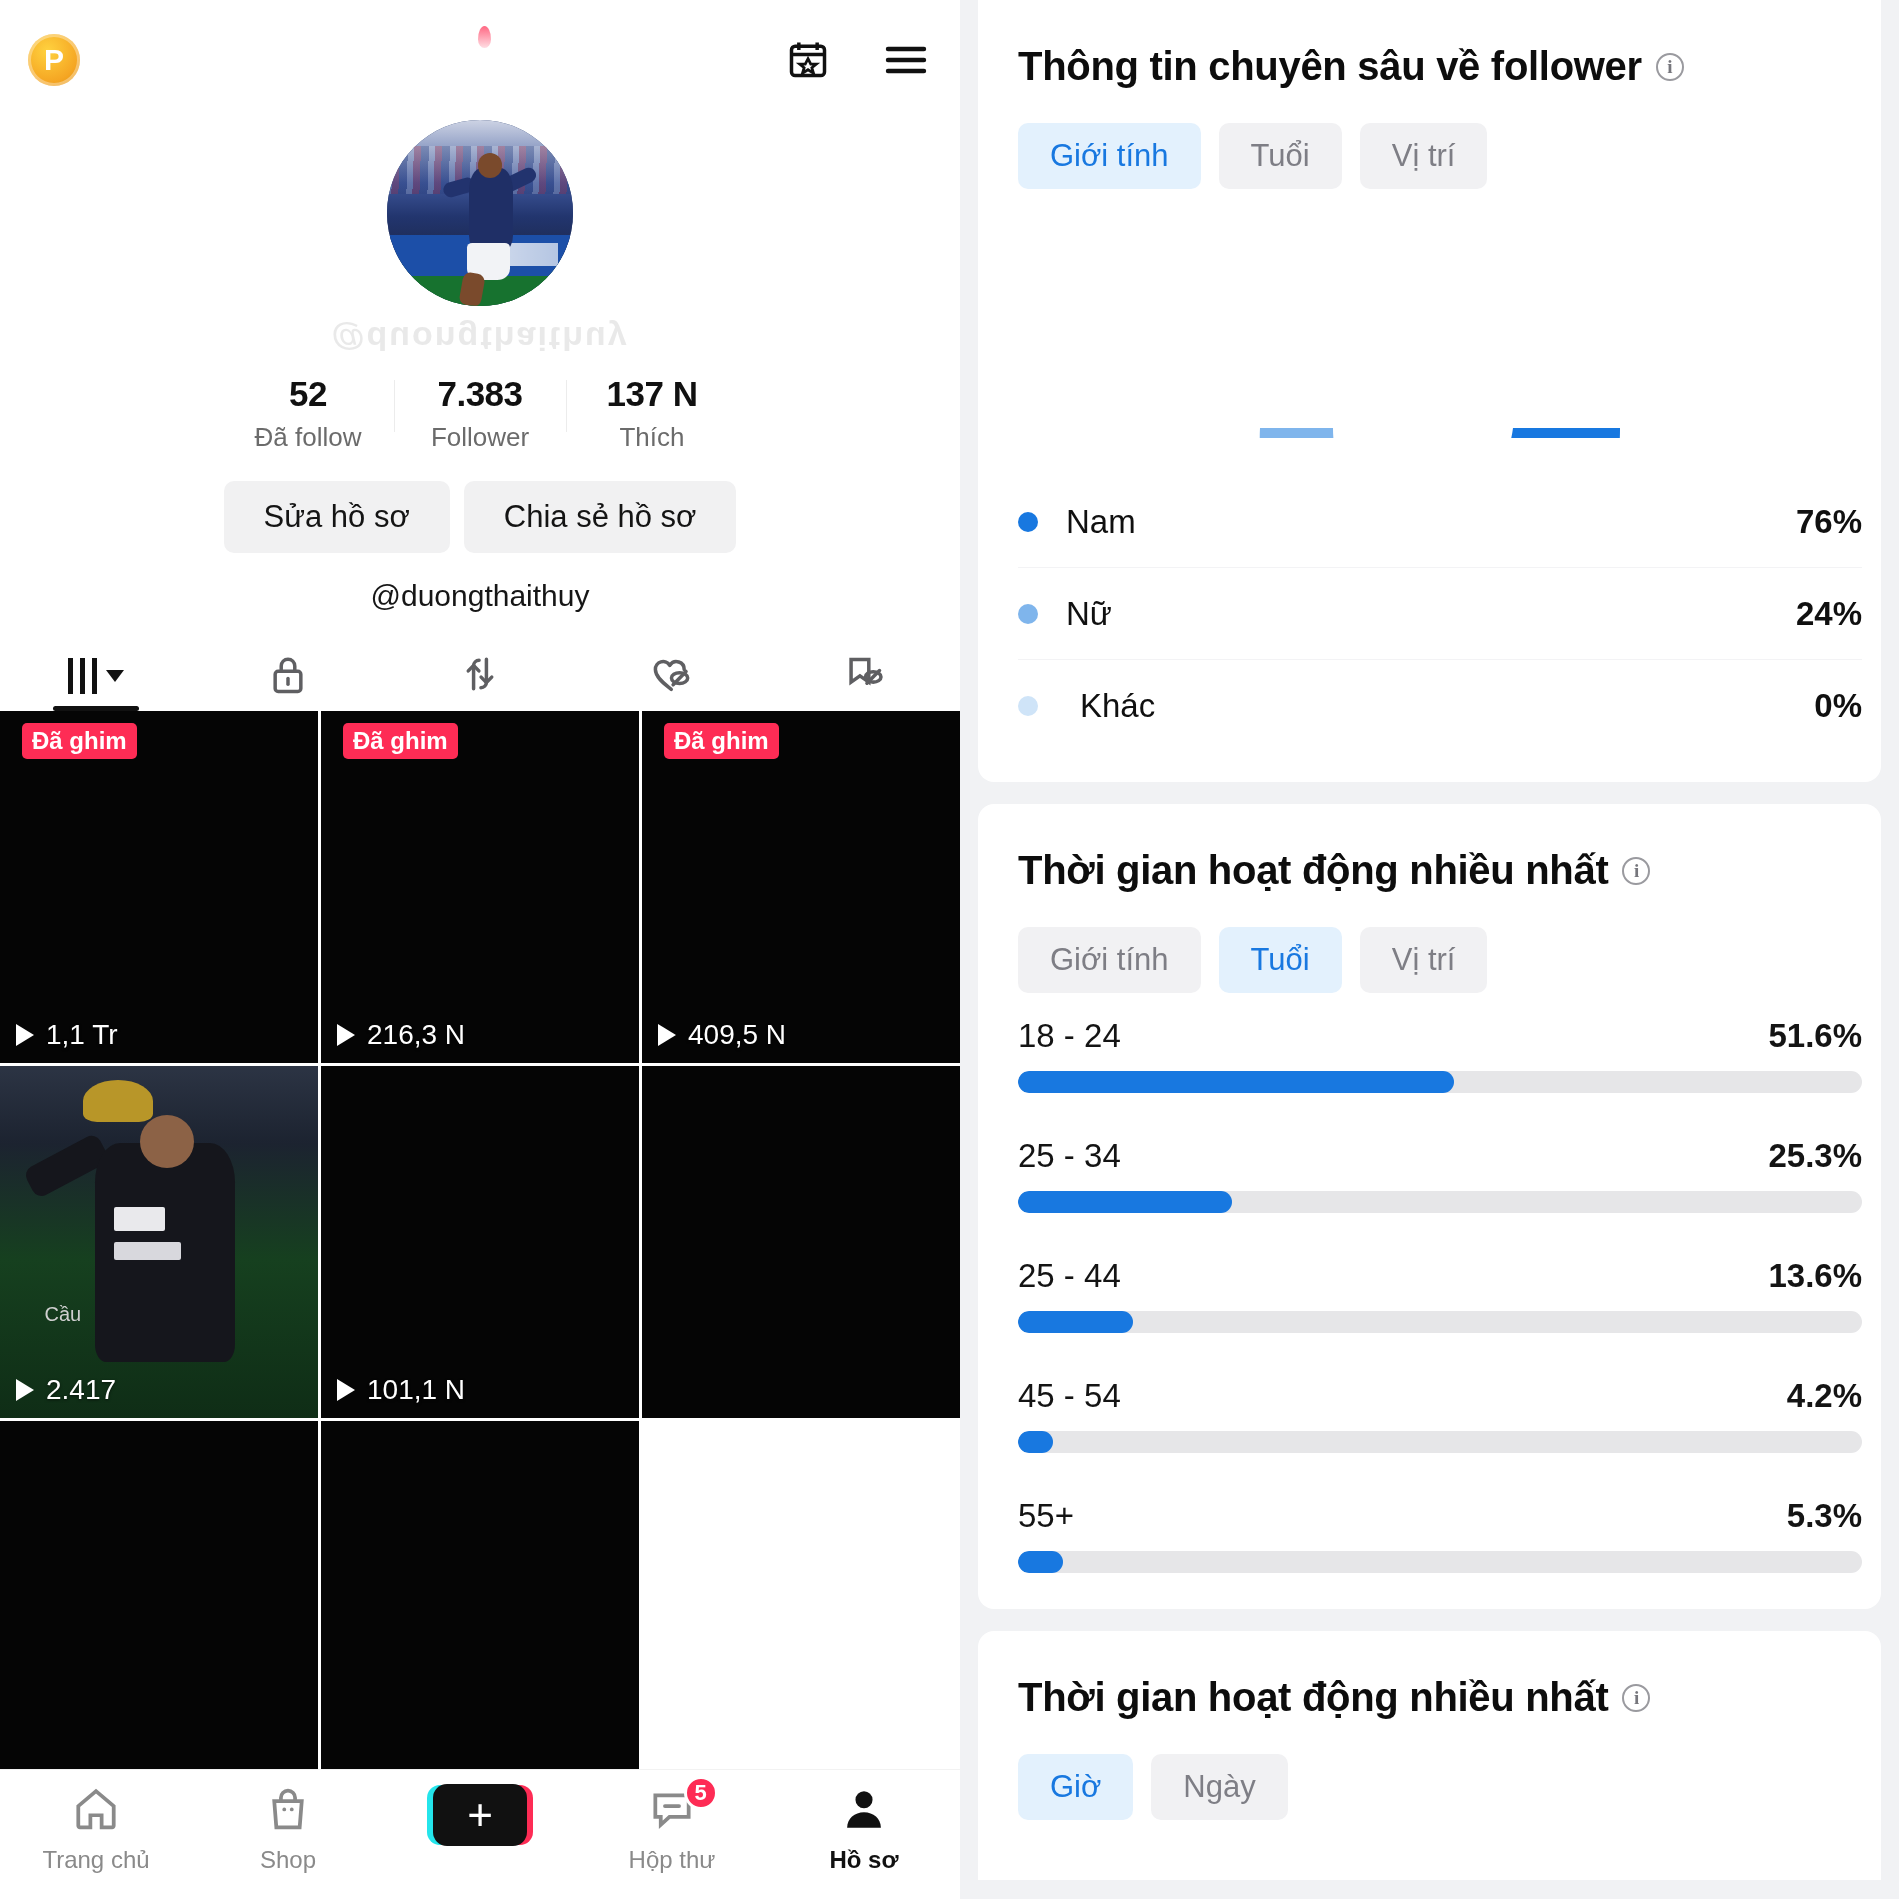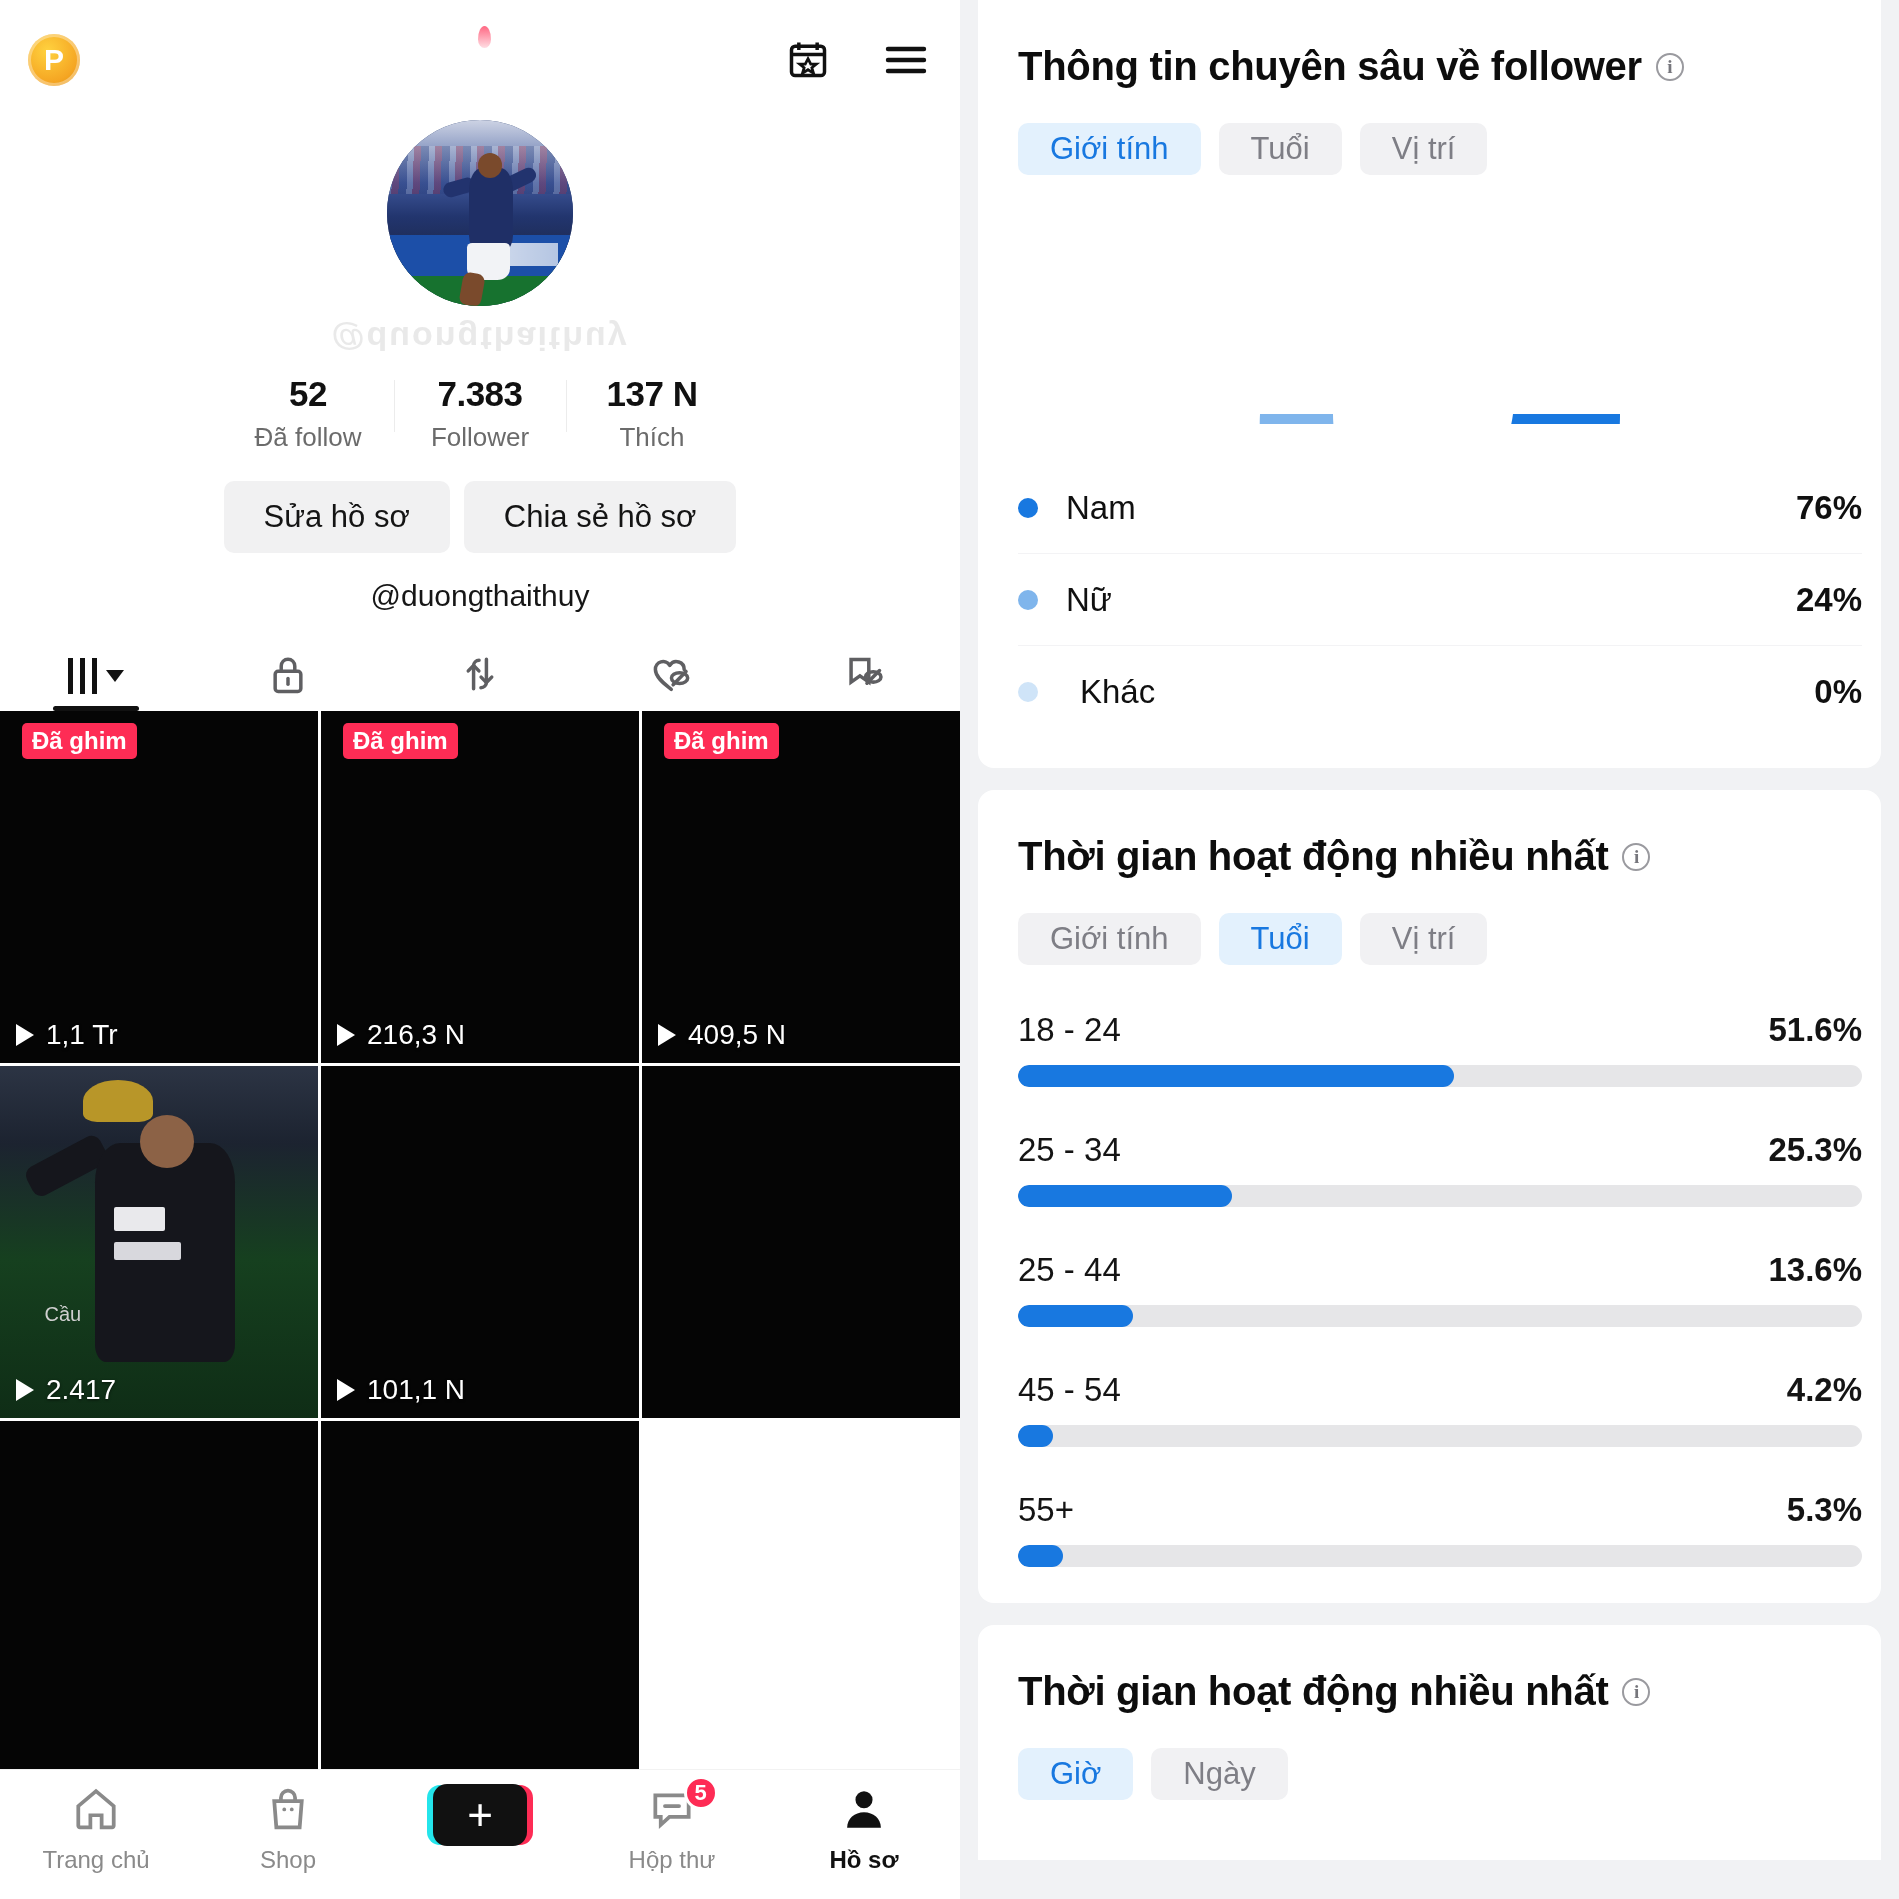--- a/index.html
+++ b/index.html
@@ -179,37 +179,37 @@
   }
   .info-i {
     width: 28px; height: 28px; border-radius: 50%;
     border: 2px solid #9a9a9f; color: #76767c;
     font-size: 19px; font-weight: 700;
     display: flex; align-items: center; justify-content: center;
     font-family: "Liberation Serif", serif;
   }
   .seg-row { display: flex; gap: 18px; margin-top: 34px; }
   .seg {
-    height: 52px; border-radius: 10px; background: #f1f1f3;
+    height: 66px; border-radius: 10px; background: #f1f1f3;
     display: flex; align-items: center; justify-content: center;
     font-size: 31px; color: #7e7e85; padding: 0 32px;
   }
   .seg.active { background: #e3f1fd; color: #1878e0; }
 
   .gauge-wrap { display: flex; justify-content: center; margin-top: 34px; }
   .legend { margin-top: 38px; }
   .legend-row {
     display: flex; align-items: center; height: 92px;
     border-bottom: 1px solid #f3f3f5; font-size: 33px; color: #101010;
   }
   .legend-row:last-child { border-bottom: none; gap: 14px; }
   .dot { width: 20px; height: 20px; border-radius: 50%; margin-right: 28px; }
   .legend-val { margin-left: auto; font-weight: 700; font-size: 33px; }
 
-  .bars { margin-top: 46px; }
+  .bars { margin-top: 24px; }
   .bar-block { margin-bottom: 44px; }
   .bar-block:last-child { margin-bottom: 6px; }
   .bar-head { display: flex; align-items: baseline; font-size: 33px; color: #141414; }
   .bar-val { margin-left: auto; font-weight: 700; }
   .bar-track {
     margin-top: 16px; height: 22px; border-radius: 11px; background: #e6e6e8; overflow: hidden;
   }
   .bar-fill { height: 100%; border-radius: 11px; background: #1878e0; }
   .card.last { border-radius: 16px 16px 0 0; padding-bottom: 60px; }
 </style>

